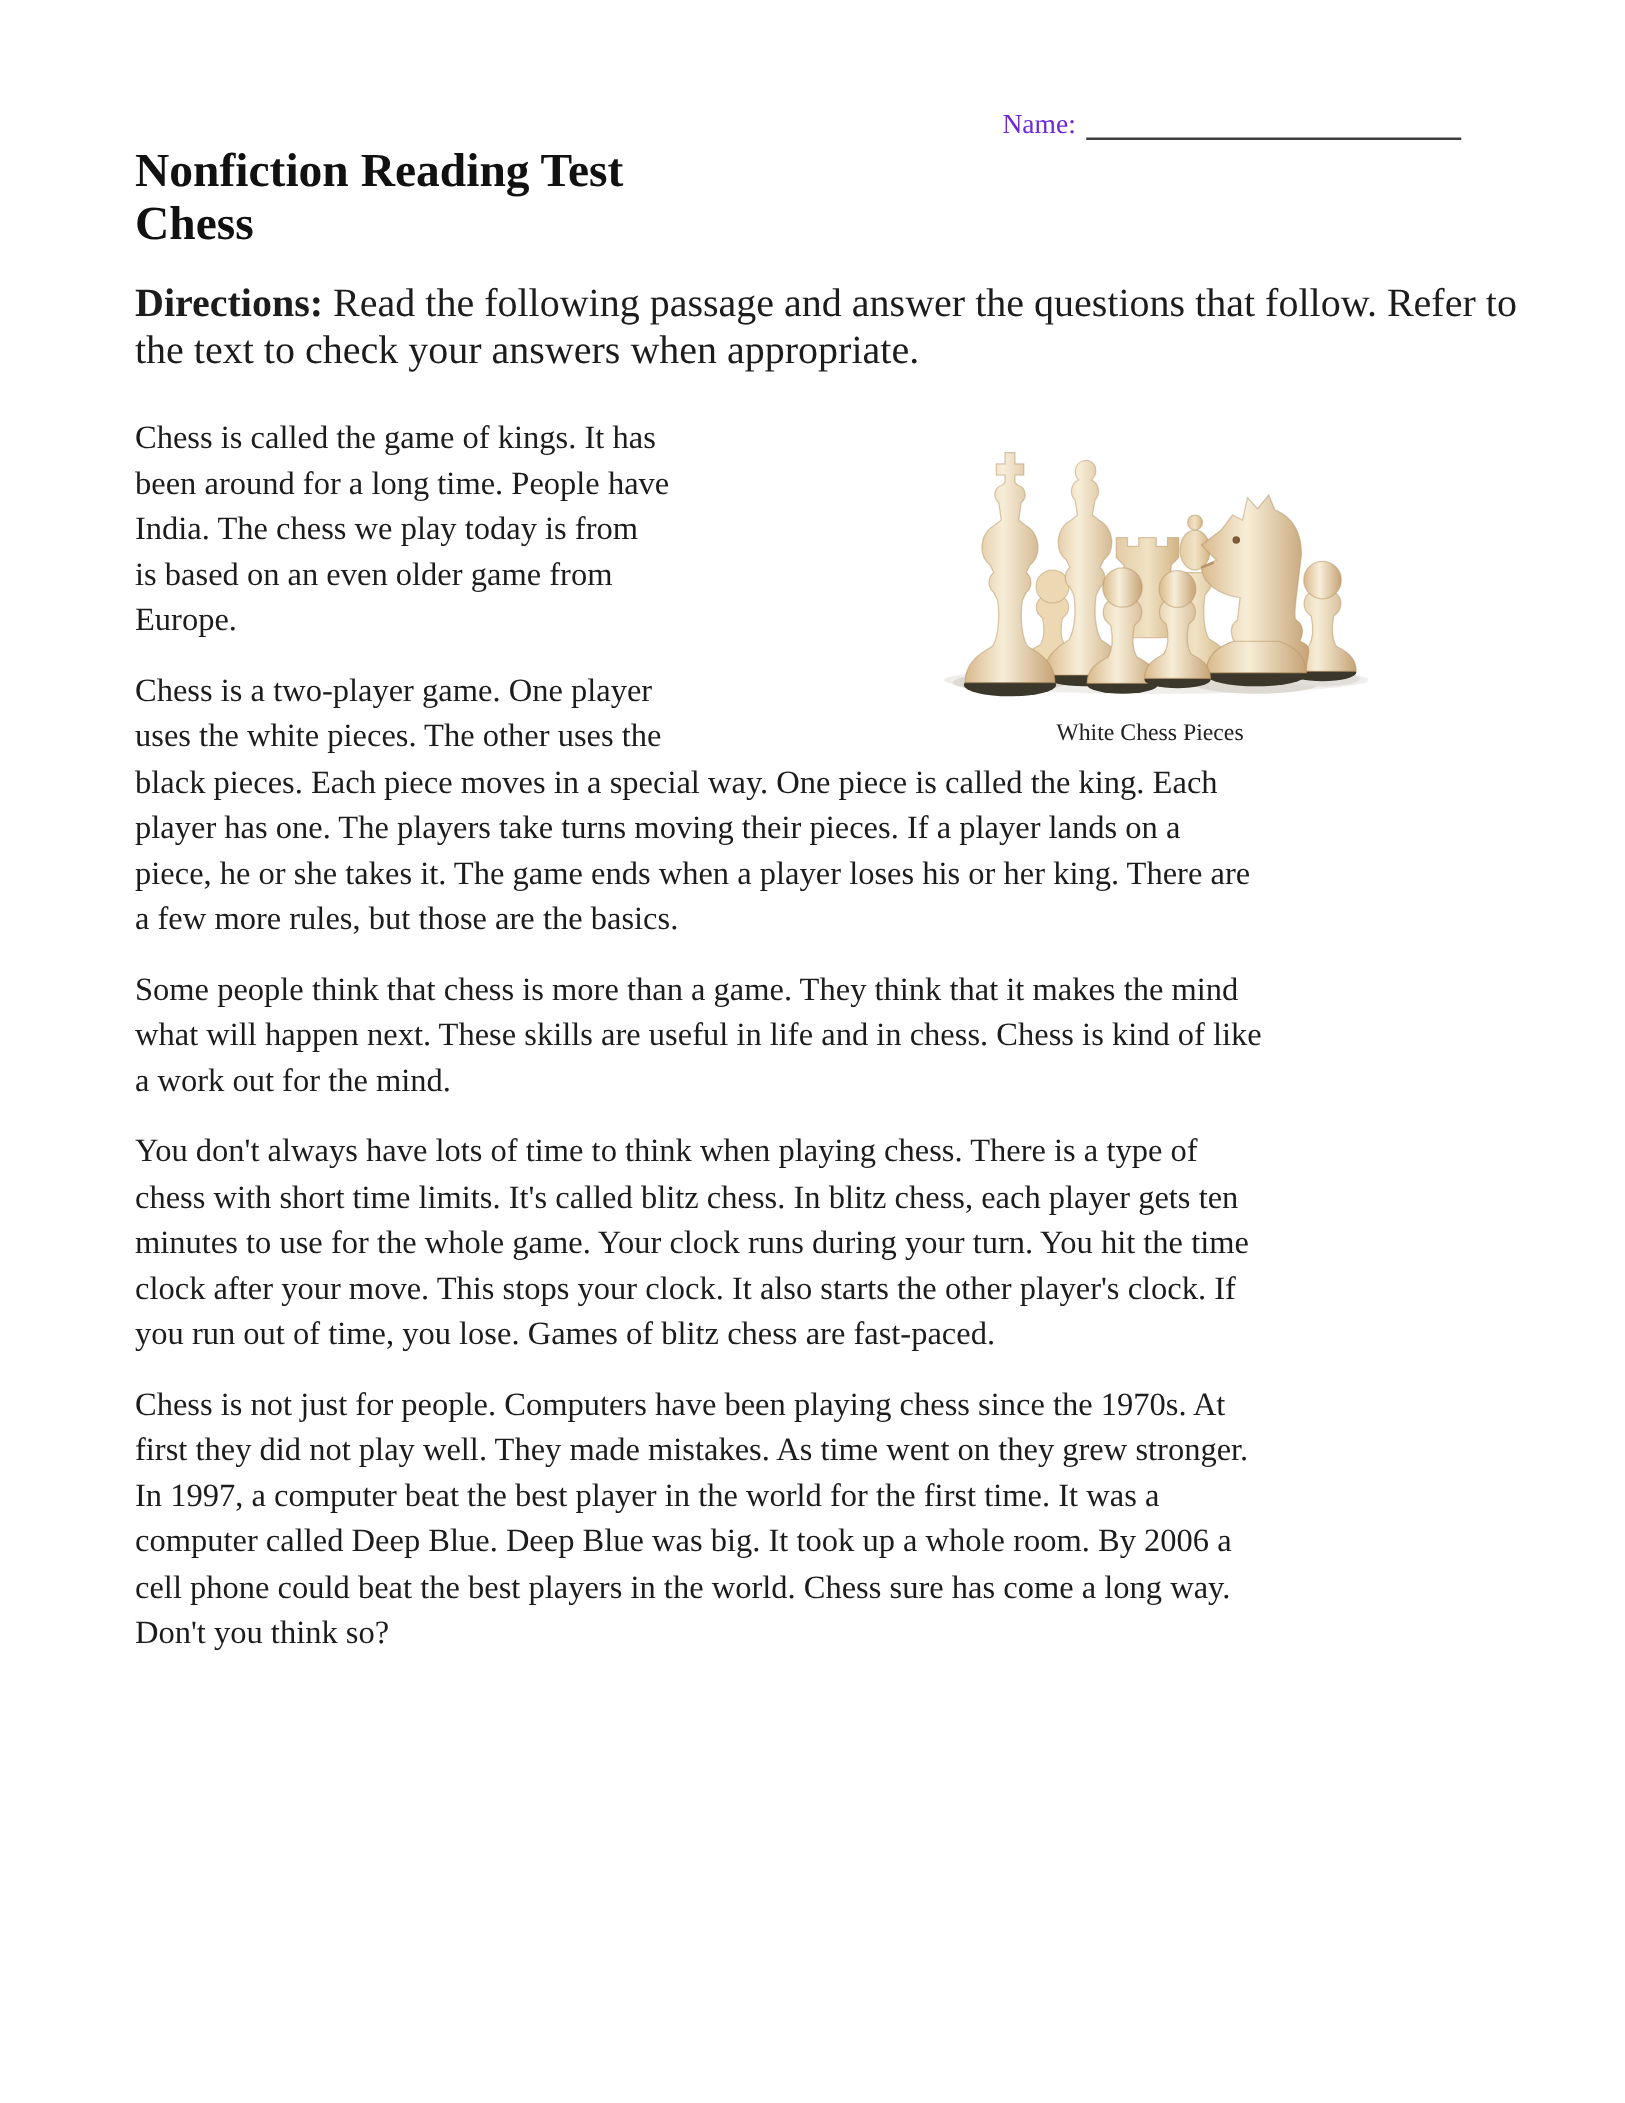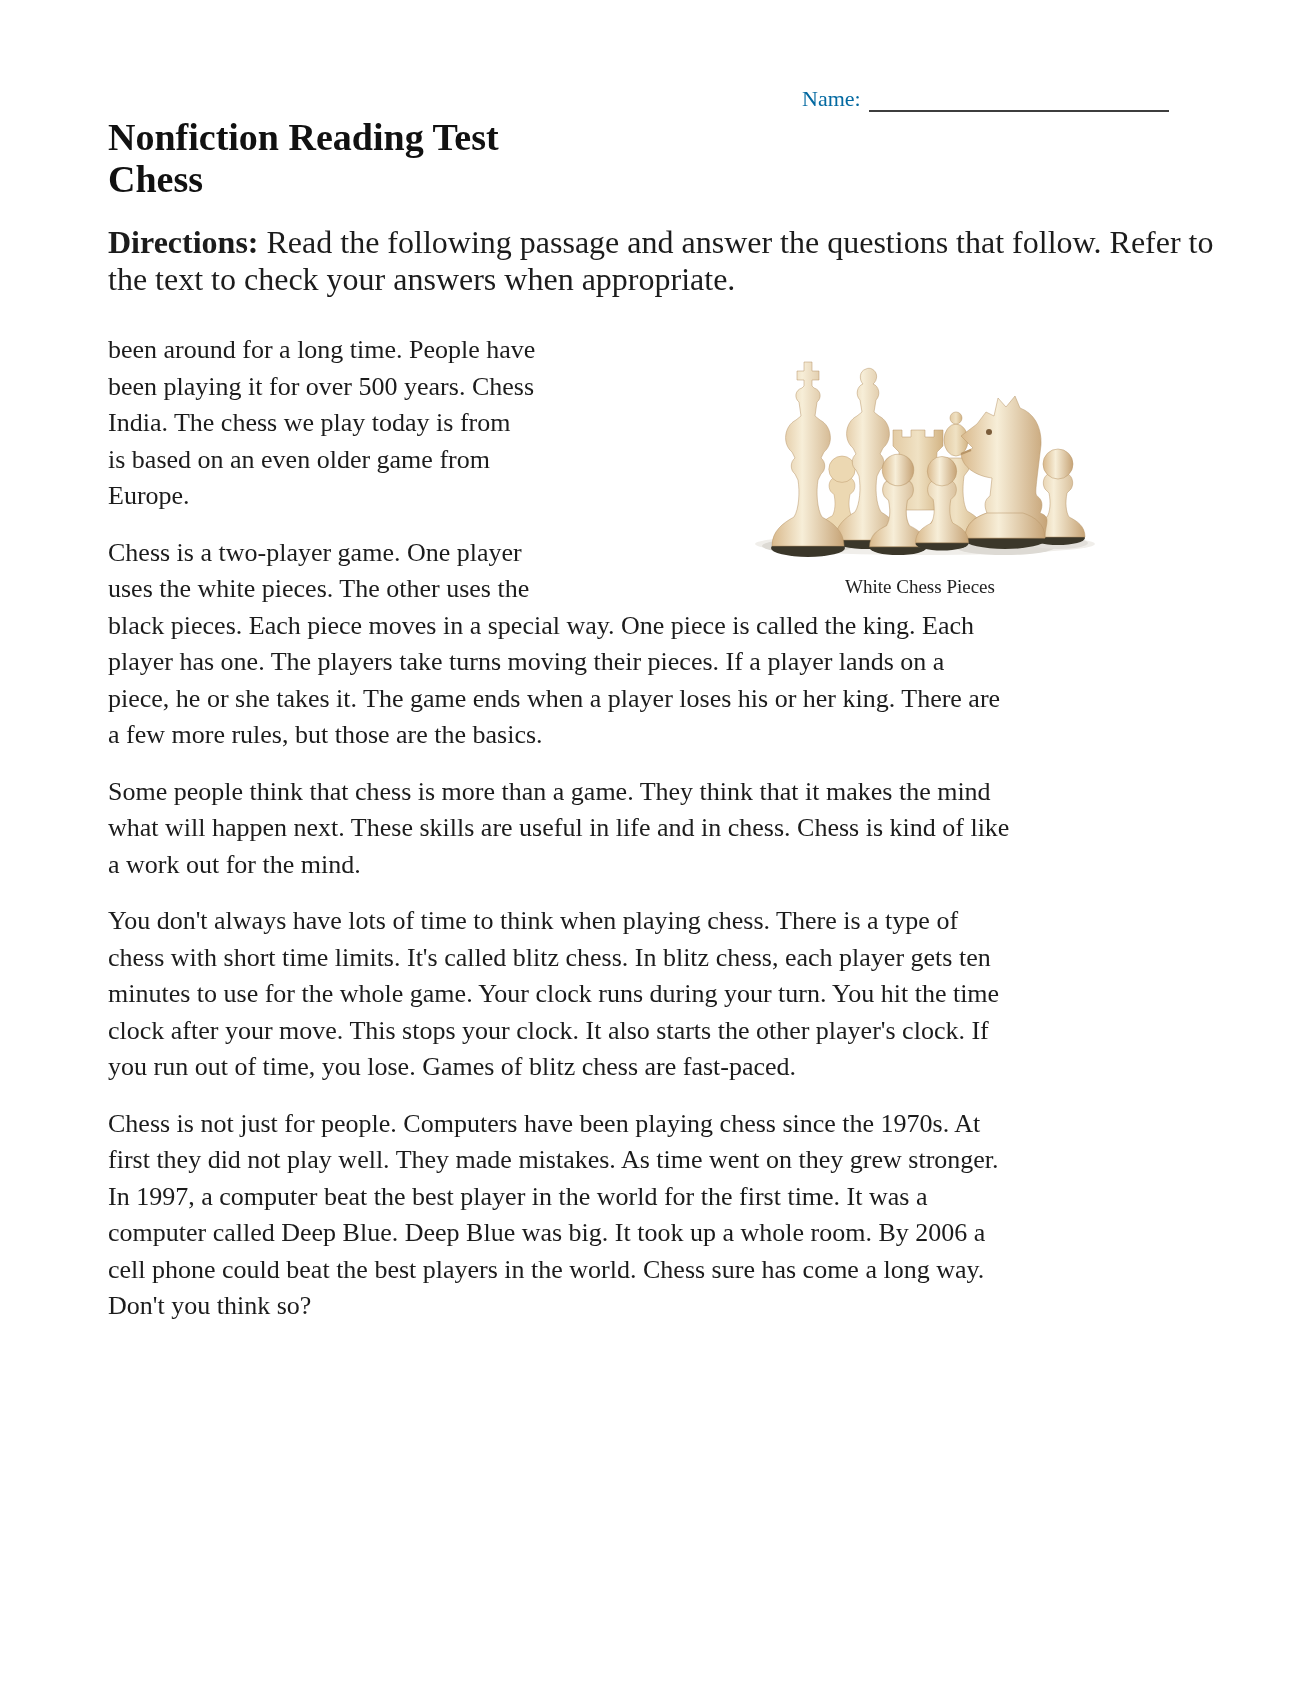--- a/index.html
+++ b/index.html
@@ -7,21 +7,21 @@
     position:relative;
     width:1300px;height:1682px;
     margin:0 auto;
     background:#ffffff;
     font-family:"Liberation Serif","DejaVu Serif",serif;
     color:#1c1c1c;
     overflow:hidden;
   }
   .name-row{
     position:absolute;left:802px;top:86px;
-    font-size:22px;line-height:26px;color:#0369a1;
+    font-size:22px;line-height:26px;color:#6d28d9;
     white-space:nowrap;
   }
   .name-blank{
     display:inline-block;width:300px;height:24px;
     border-bottom:2px solid #3e3e3e;margin-left:8px;
     vertical-align:bottom;
   }
   .title-block{
     position:absolute;left:108px;top:116px;
     font-size:38px;line-height:42px;font-weight:bold;color:#111;
@@ -126,22 +126,22 @@
       </g>
 
       <use href="#pawn" transform="translate(208,100) scale(1.05)" fill="url(#gWood)"></use>
       <use href="#pawn" transform="translate(252,104) scale(0.98)" fill="url(#gWood)"></use>
     </svg>
     <div class="fig-caption">White Chess Pieces</div>
   </div>
 
   <div class="passage">
       <div class="para">
+        <div class="pline">Chess is called the game of kings. It has</div>
         <div class="pline">been around for a long time. People have</div>
-        <div class="pline">been playing it for over 500 years. Chess</div>
         <div class="pline">India. The chess we play today is from</div>
         <div class="pline">is based on an even older game from</div>
         <div class="pline">Europe.</div>
       </div>
       <div class="para">
         <div class="pline">Chess is a two-player game. One player</div>
         <div class="pline">uses the white pieces. The other uses the</div>
         <div class="pline">black pieces. Each piece moves in a special way. One piece is called the king. Each</div>
         <div class="pline">player has one. The players take turns moving their pieces. If a player lands on a</div>
         <div class="pline">piece, he or she takes it. The game ends when a player loses his or her king. There are</div>

